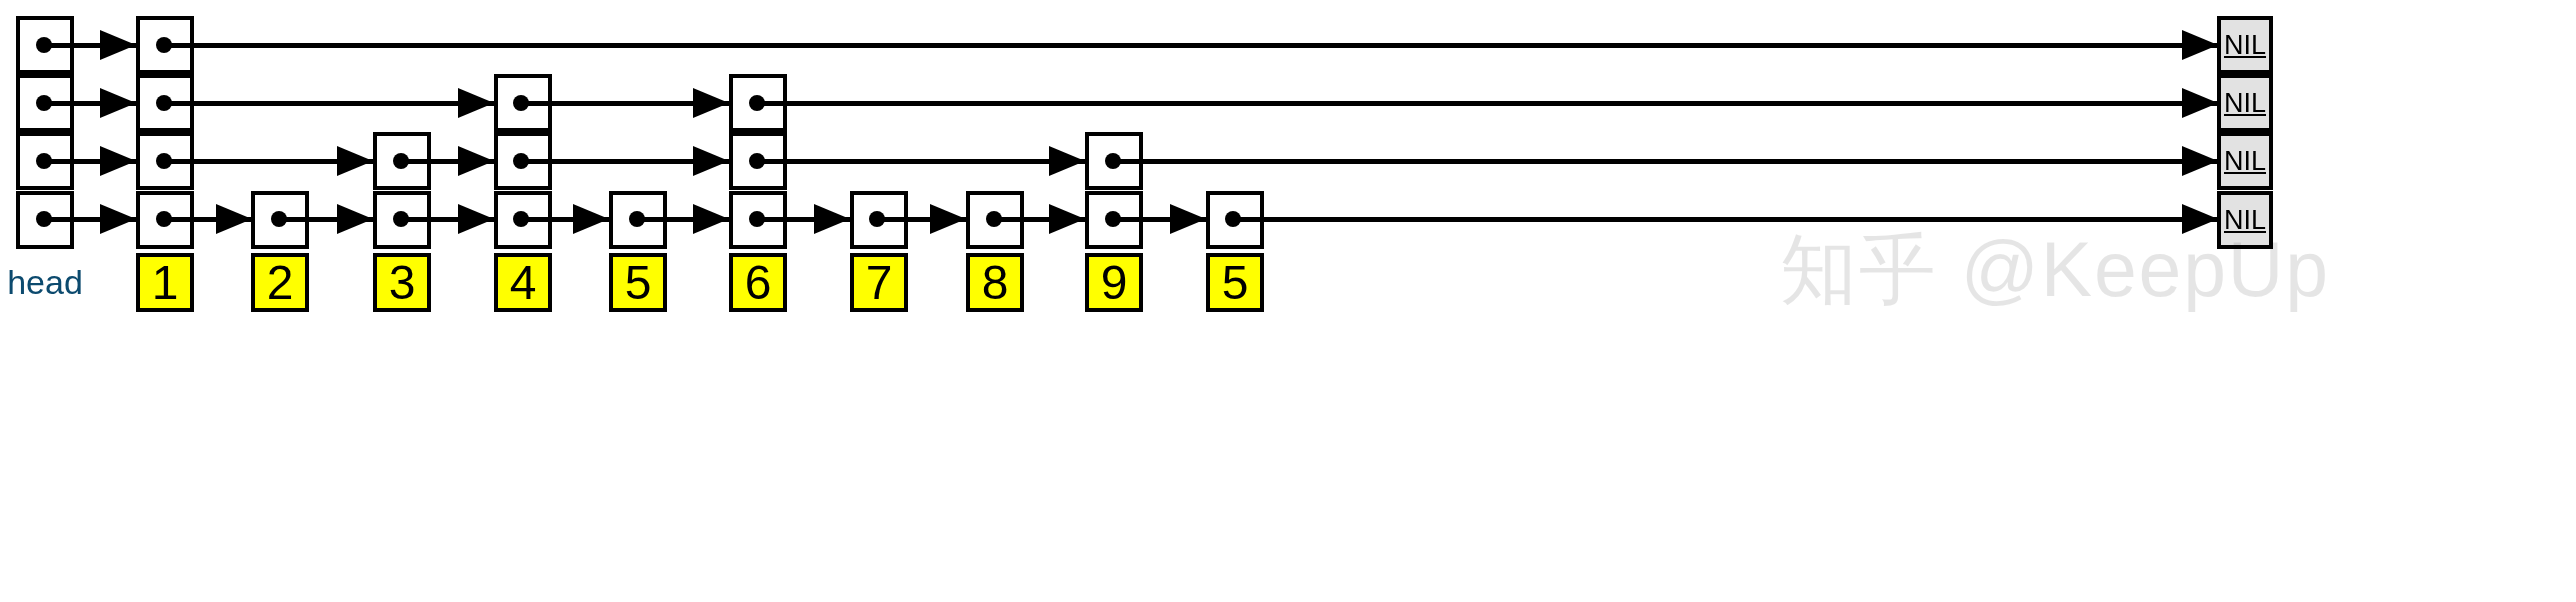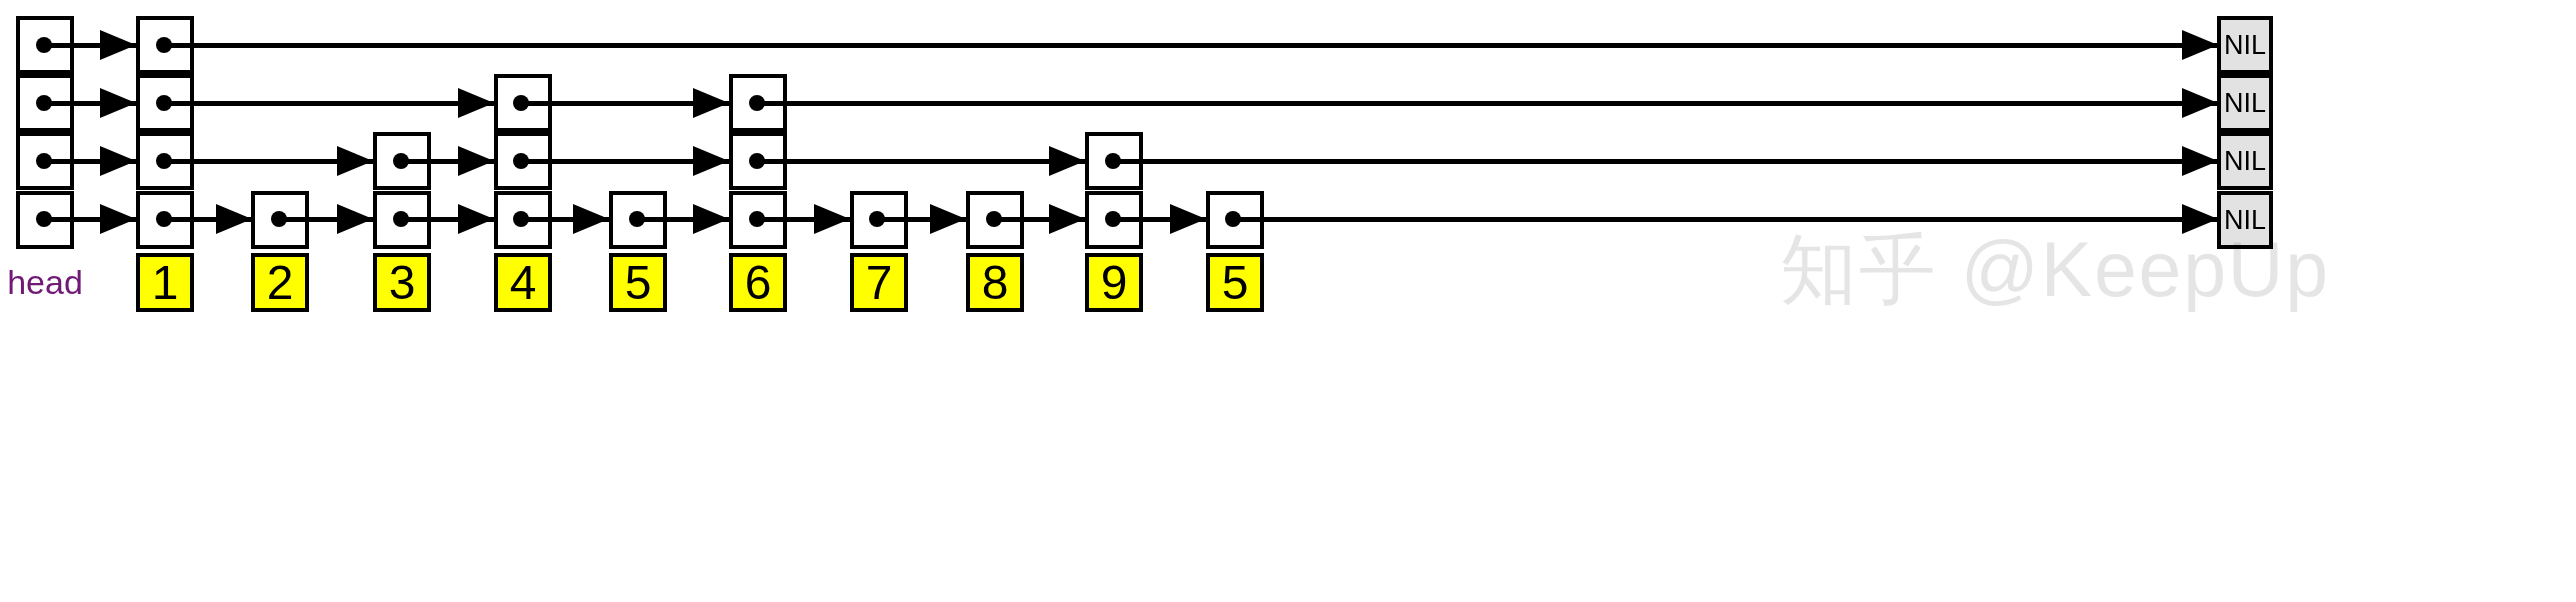--- a/index.html
+++ b/index.html
@@ -7,21 +7,21 @@
   #stage{
     position:relative;
     width:2576px;height:603px;
     background:#ffffff;
     overflow:hidden;
   }
   .cell{
     position:absolute;box-sizing:border-box;
     border:4.5px solid #000;background:#ffffff;
   }
-  .cell.gray{background:#e2e2e2;}
+  .cell.gray{background:#e2e2e2;text-decoration:underline;}
   .cell.val{
     background:#ffff00;
     display:flex;align-items:center;justify-content:center;
     font-size:48px;line-height:1;color:#000;
     font-family:"Liberation Sans", sans-serif;
   }
   .cell.nil{
     display:flex;align-items:center;justify-content:center;
     font-size:27px;line-height:1;color:#000;
     font-family:"Liberation Sans", sans-serif;
@@ -33,21 +33,21 @@
   
   .link{position:absolute;height:4.5px;background:#000;}
   .arrowhead{
     position:absolute;width:0;height:0;
     border-top:15px solid transparent;
     border-bottom:15px solid transparent;
     border-left:36px solid #000;
   }
   .headlabel{
     position:absolute;
-    font-size:34px;color:#701a75;line-height:1;
+    font-size:34px;color:#0c4a6e;line-height:1;
     font-family:"Liberation Sans", sans-serif;
     white-space:nowrap;
   }
   
   .watermark{
     position:absolute;
     color:rgba(0,0,0,0.10);
     font-size:77px;line-height:1;
     font-family:"Liberation Sans", sans-serif;
     white-space:nowrap;

